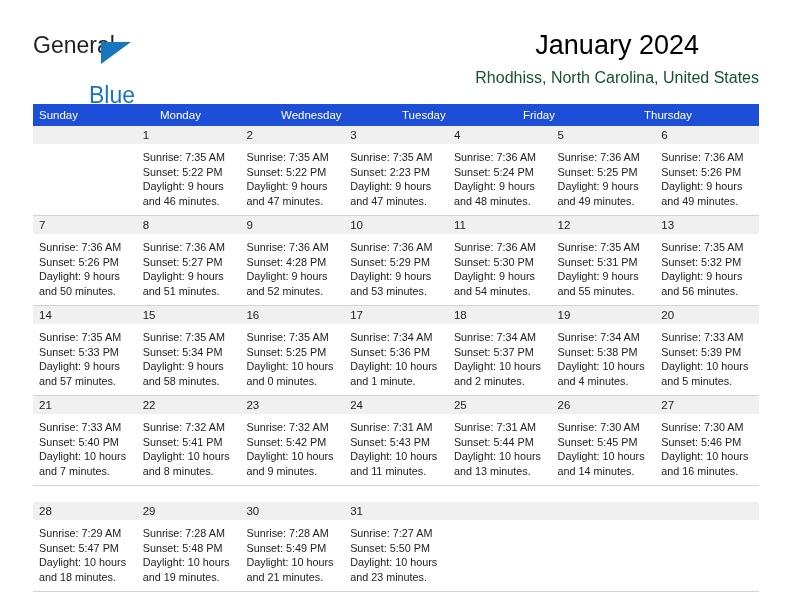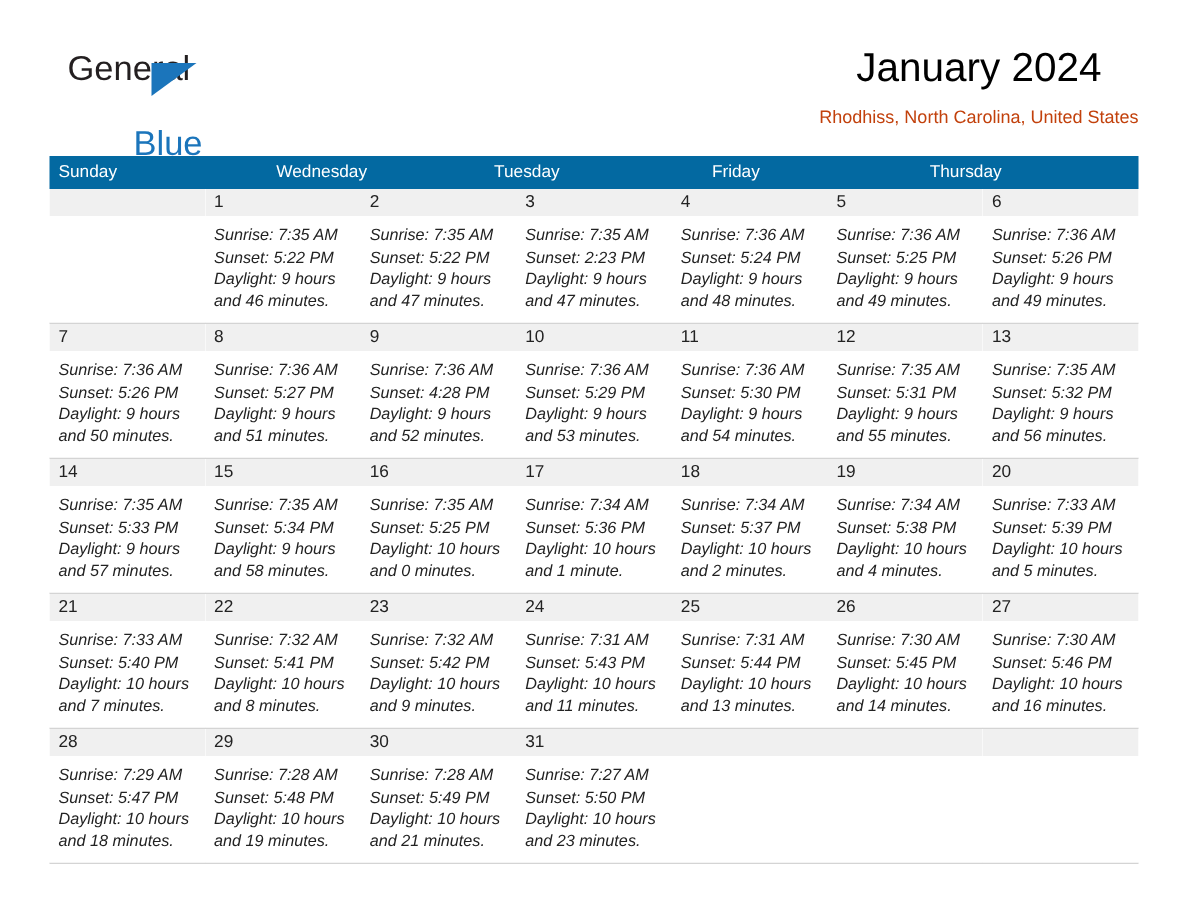--- a/index.html
+++ b/index.html
@@ -30,21 +30,21 @@
   }
   .logo {
     position: absolute;
     left: 0;
     top: 4px;
     width: 170px;
     height: 56px;
   }
   .logo-general {
     position: absolute;
-    left: 12px;
+    left: 0;
     top: 0;
     font-size: 23px;
     color: #231f20;
     letter-spacing: 0px;
     line-height: 26px;
     white-space: nowrap;
   }
   .logo-blue {
     position: absolute;
     left: 56px;
@@ -72,54 +72,54 @@
     text-align: center;
   }
   .cal-title {
     font-size: 27px;
     color: #000000;
     line-height: 34px;
     white-space: nowrap;
   }
   .cal-subtitle {
     margin-top: 7px;
-    font-size: 12px;
-    color: #c2410c;
+    font-size: 16px;
+    color: #14532d;
     line-height: 18px;
     white-space: nowrap;
   }
 
   
   .calendar {
     position: absolute;
     left: 33px;
     top: 104px;
     width: 726px;
   }
   .weekdays {
     display: flex;
-    background: #0369a1;
+    background: #1d4ed8;
     height: 22px;
   }
   .weekday {
     flex: 1 1 0;
     color: #ffffff;
     font-size: 11.5px;
     line-height: 22px;
     padding-left: 6px;
     white-space: nowrap;
     overflow: hidden;
   }
 
   .week {
     display: flex;
     border-bottom: 1px solid #d4d4d4;
     height: 90px;
   }
-  .week.last { border-bottom: 1px solid #d4d4d4; }
+  .week.last { border-bottom: 1px solid #d4d4d4; margin-top: 16px; }
 
   .day {
     flex: 1 1 0;
     position: relative;
     background: #ffffff;
     overflow: hidden;
   }
   .day-num-strip {
     height: 18px;
     background: #f0f0f0;
@@ -129,21 +129,20 @@
     color: #222222;
   }
   .day.empty .day-num-strip {
     background: #f0f0f0;
   }
   .day-info {
     padding: 6px 6px 0 6px;
     font-size: 10.8px;
     line-height: 14.6px;
     color: #222222;
-    font-style: italic;
   }
   .day-info div { white-space: nowrap; }
 </style>
 </head>
 <body>
 
 <div class="page">
 
   <div class="top">
 
@@ -156,20 +155,21 @@
     <div class="title-wrap">
       <div class="cal-title">January 2024</div>
       <div class="cal-subtitle">Rhodhiss, North Carolina, United States</div>
     </div>
 
   </div>
 
   <div class="calendar">
     <div class="weekdays">
         <div class="weekday">Sunday</div>
+        <div class="weekday">Monday</div>
         <div class="weekday">Wednesday</div>
         <div class="weekday">Tuesday</div>
         <div class="weekday">Friday</div>
         <div class="weekday">Thursday</div>
       </div>
     <div class="weeks">
         <div class="week">
           <div class="day empty">
             <div class="day-num-strip"></div>
             <div class="day-info">

